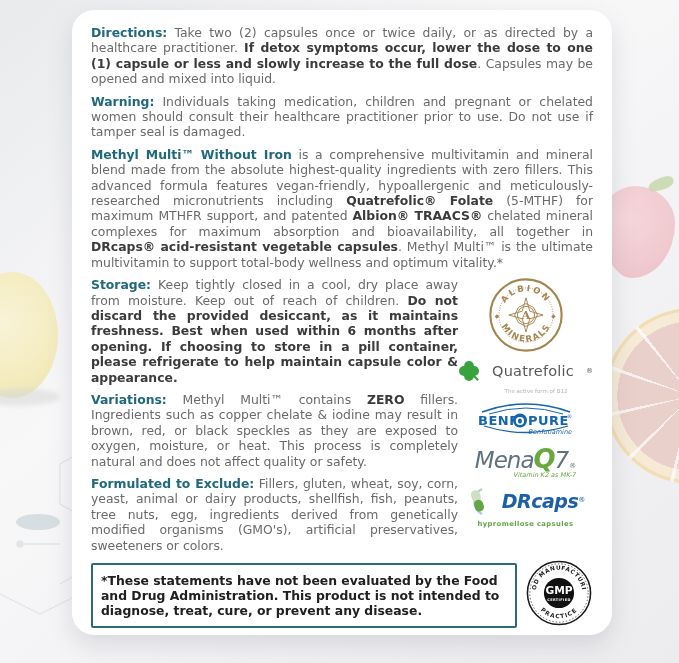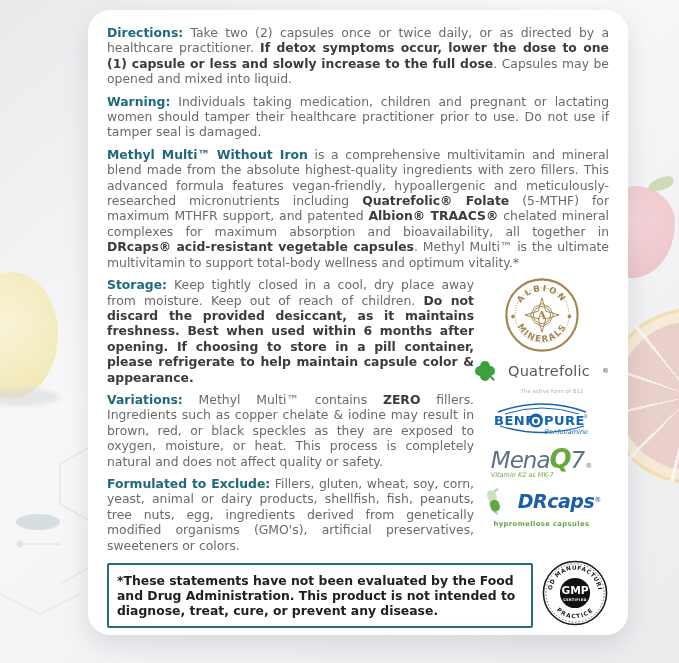--- a/index.html
+++ b/index.html
@@ -14,21 +14,21 @@
               border-radius:46% 54% 58% 42%/38% 40% 60% 62%;
               background:radial-gradient(circle at 35% 35%,#f6d2d6 0%,#efc2c8 65%,#e9b6bd 100%);opacity:.85;}
   .strawberry-leaf{position:absolute;left:648px;top:178px;width:26px;height:12px;border-radius:60% 40% 50% 50%;
                    background:#c3d4a6;transform:rotate(-18deg);opacity:.8;}
   .grapefruit{position:absolute;left:604px;top:308px;width:176px;height:176px;border-radius:50%;opacity:.8;
               background:
                 repeating-conic-gradient(rgba(255,255,255,.75) 0deg 2.5deg,rgba(255,255,255,0) 2.5deg 32deg),
                 radial-gradient(circle,#f6ece8 0 9%,#e9c9c1 9% 60%,#f8ead0 60% 68%,#f4d9a4 68% 100%);}
   .molecule{position:absolute;left:0;top:424px;opacity:.85;}
   
-  .card{position:absolute;left:88px;top:10px;width:540px;height:625px;box-sizing:border-box;
+  .card{position:absolute;left:72px;top:10px;width:540px;height:625px;box-sizing:border-box;
         background:#fff;border-radius:22px;box-shadow:0 10px 24px rgba(110,115,128,.20);
         padding:15px 19px 12px 19px;overflow:hidden;}
   .para{margin:0 0 7px 0;font-size:12.4px;line-height:15.4px;text-align:justify;color:var(--body_gray);}
   .seg-h{color:var(--heading_teal);font-weight:bold;}
   .seg-b{color:var(--bold_dark);font-weight:bold;}
   .split{display:flex;align-items:flex-start;}
   .text-col{width:386px;}
   .logo-col{flex:1;display:flex;flex-direction:column;align-items:center;gap:7px;padding-top:0;}
   .footer{display:flex;align-items:flex-start;margin-top:3px;}
   .disclaimer{flex:1;border:2px solid var(--box_border);border-radius:2px;margin-right:8px;
@@ -36,21 +36,21 @@
   .gmp-wrap{width:68px;height:68px;margin-top:-4px;}
   
   .logo-row{display:flex;align-items:center;gap:12px;}
   .quatre-text{font-size:14.5px;color:var(--logo_gray);font-weight:500;letter-spacing:.2px;}
   .sup{font-size:7px;vertical-align:super;color:var(--logo_gray);}
   .mecobal-block{display:flex;flex-direction:column;align-items:flex-start;}
   .mecobal-line{display:flex;align-items:center;gap:3px;}
   .mecobal-bold{font-size:13px;font-weight:bold;color:#2b2b2d;}
   .mecobal-light{font-size:13px;color:#a6abb0;}
   .mecobal-tag{font-size:5.5px;color:#b0b4b8;margin-left:21px;margin-top:-1px;}
-  .mena-block{display:flex;flex-direction:column;align-items:flex-start;font-style:italic;}
+  .mena-block{display:flex;flex-direction:column;align-items:flex-end;font-style:italic;}
   .mena-line{display:flex;align-items:baseline;}
   .mena-p1{font-size:23px;color:var(--mena_gray);letter-spacing:-1px;}
   .mena-q{font-size:26px;color:var(--mena_green);font-weight:bold;letter-spacing:-1px;}
   .mena-p2{font-size:23px;color:var(--mena_gray);}
   .mena-reg{font-size:7px;color:var(--mena_gray);}
   .mena-tag{font-size:6.5px;color:var(--mena_green);margin-top:-3px;}
   .drcaps-block{display:flex;flex-direction:column;align-items:center;}
   .drcaps-line{display:flex;align-items:center;gap:16px;}
   .drcaps-text{font-size:19px;font-weight:bold;font-style:italic;color:var(--drcaps_blue);letter-spacing:-.5px;}
   .drcaps-reg{font-size:7px;color:var(--drcaps_blue);vertical-align:super;}
@@ -77,21 +77,21 @@
       <circle cx="20" cy="120" r="3" fill="#dde3e6"></circle>
       <circle cx="175" cy="125" r="3" fill="#dde3e6"></circle>
     </g>
     <ellipse cx="38" cy="98" rx="22" ry="8" fill="#ccd6d9" opacity=".9"></ellipse>
   </svg>
 
   <div class="card">
 
     <div id="paras-full">
         <p class="para"><span class="seg-h">Directions:</span><span class="seg-n"> Take two (2) capsules once or twice daily, or as directed by a healthcare practitioner. </span><span class="seg-b">If detox symptoms occur, lower the dose to one (1) capsule or less and slowly increase to the full dose</span><span class="seg-n">. Capsules may be opened and mixed into liquid.</span></p>
-        <p class="para"><span class="seg-h">Warning:</span><span class="seg-n"> Individuals taking medication, children and pregnant or lactating women should tamper their healthcare practitioner prior to use. Do not use if tamper seal is damaged.</span></p>
+        <p class="para"><span class="seg-h">Warning:</span><span class="seg-n"> Individuals taking medication, children and pregnant or chelated women should consult their healthcare practitioner prior to use. Do not use if tamper seal is damaged.</span></p>
         <p class="para"><span class="seg-h">Methyl Multi™ Without Iron</span><span class="seg-n"> is a comprehensive multivitamin and mineral blend made from the absolute highest-quality ingredients with zero fillers. This advanced formula features vegan-friendly, hypoallergenic and meticulously-researched micronutrients including </span><span class="seg-b">Quatrefolic® Folate</span><span class="seg-n"> (5-MTHF) for maximum MTHFR support, and patented </span><span class="seg-b">Albion® TRAACS®</span><span class="seg-n"> chelated mineral complexes for maximum absorption and bioavailability, all together in </span><span class="seg-b">DRcaps® acid-resistant vegetable capsules</span><span class="seg-n">. Methyl Multi™ is the ultimate multivitamin to support total-body wellness and optimum vitality.*</span></p>
       </div>
 
     <div class="split">
       <div id="paras-narrow" class="text-col">
           <p class="para"><span class="seg-h">Storage:</span><span class="seg-n"> Keep tightly closed in a cool, dry place away from moisture. Keep out of reach of children. </span><span class="seg-b">Do not discard the provided desiccant, as it maintains freshness. Best when used within 6 months after opening. If choosing to store in a pill container, please refrigerate to help maintain capsule color &amp; appearance.</span></p>
           <p class="para"><span class="seg-h">Variations:</span><span class="seg-n"> Methyl Multi™ contains </span><span class="seg-b">ZERO</span><span class="seg-n"> fillers. Ingredients such as copper chelate &amp; iodine may result in brown, red, or black speckles as they are exposed to oxygen, moisture, or heat. This process is completely natural and does not affect quality or safety.</span></p>
           <p class="para"><span class="seg-h">Formulated to Exclude:</span><span class="seg-n"> Fillers, gluten, wheat, soy, corn, yeast, animal or dairy products, shellfish, fish, peanuts, tree nuts, egg, ingredients derived from genetically modified organisms (GMO's), artificial preservatives, sweeteners or colors.</span></p>
         </div>
 

